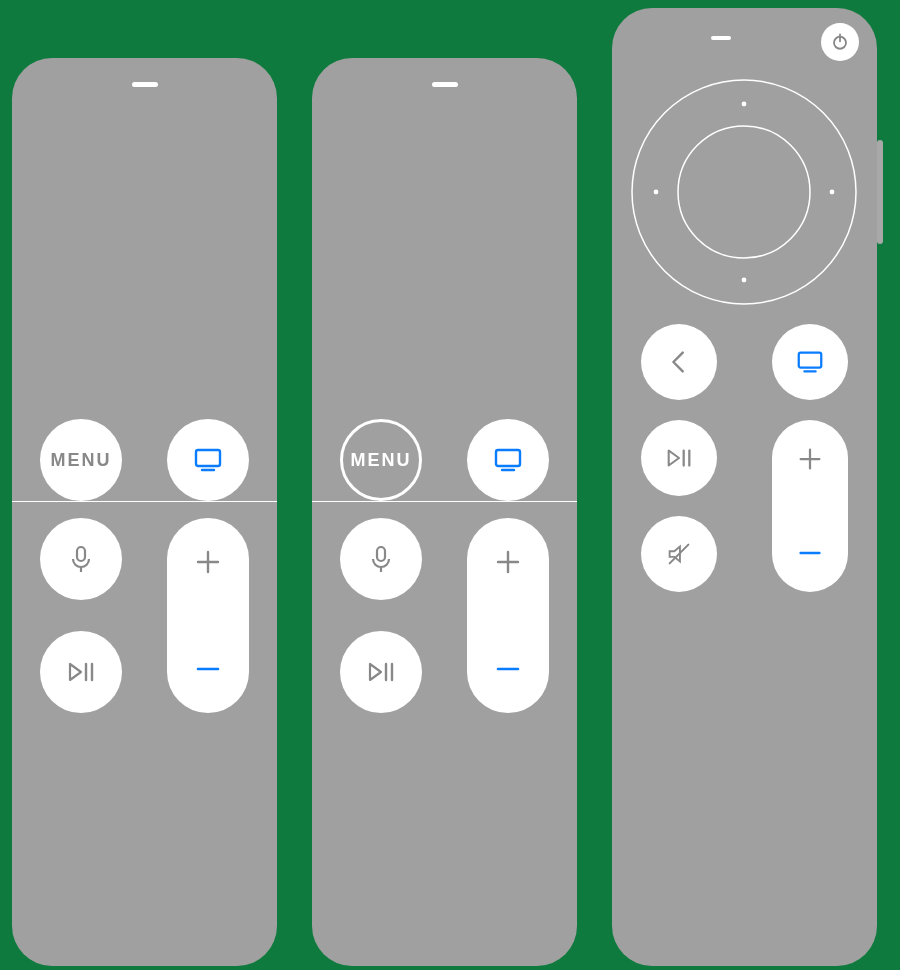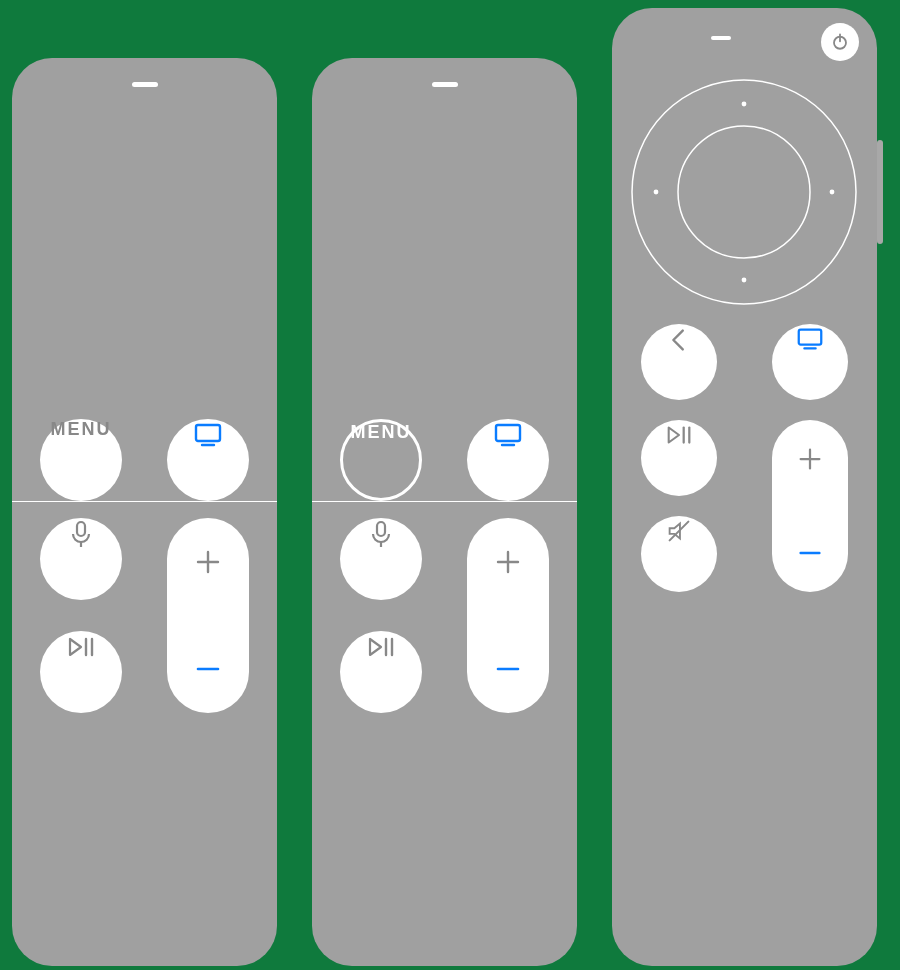--- a/index.html
+++ b/index.html
@@ -15,21 +15,21 @@
   .slit { position: absolute; left: 50%; transform: translateX(-50%); width: 26px; height: 5px; border-radius: 3px; background: #fff; }
   .r1 .slit, .r2 .slit { top: 24px; }
   .r3 .slit { top: 28px; left: 41%; width: 20px; height: 4px; }
 
   .power { position: absolute; right: 18px; top: 15px; width: 38px; height: 38px; border-radius: 50%; background: #fff; display: flex; align-items: center; justify-content: center; }
 
   .divider { position: absolute; left: 0; right: 0; height: 1px; background: #fff; }
   .r1 .divider, .r2 .divider { top: 443px; }
 
   
-  .btn { position: absolute; border-radius: 50%; background: #fff; display: flex; align-items: flex-start; justify-content: center; }
+  .btn { position: absolute; border-radius: 50%; background: #fff; display: flex; align-items: center; justify-content: center; }
   .btn .label { font-size: 18px; letter-spacing: 2px; font-weight: 600; color: #888; }
   .btn.d72 { width: 82px; height: 82px; }
   .btn.d70 { width: 76px; height: 76px; }
 
   
   .r1 .menu  { left: 28px;  top: 361px; }
   .r1 .tv    { left: 155px; top: 361px; }
   .r1 .mic   { left: 28px;  top: 460px; }
   .r1 .play  { left: 28px;  top: 573px; }
   .r1 .vol   { left: 155px; top: 460px; }

